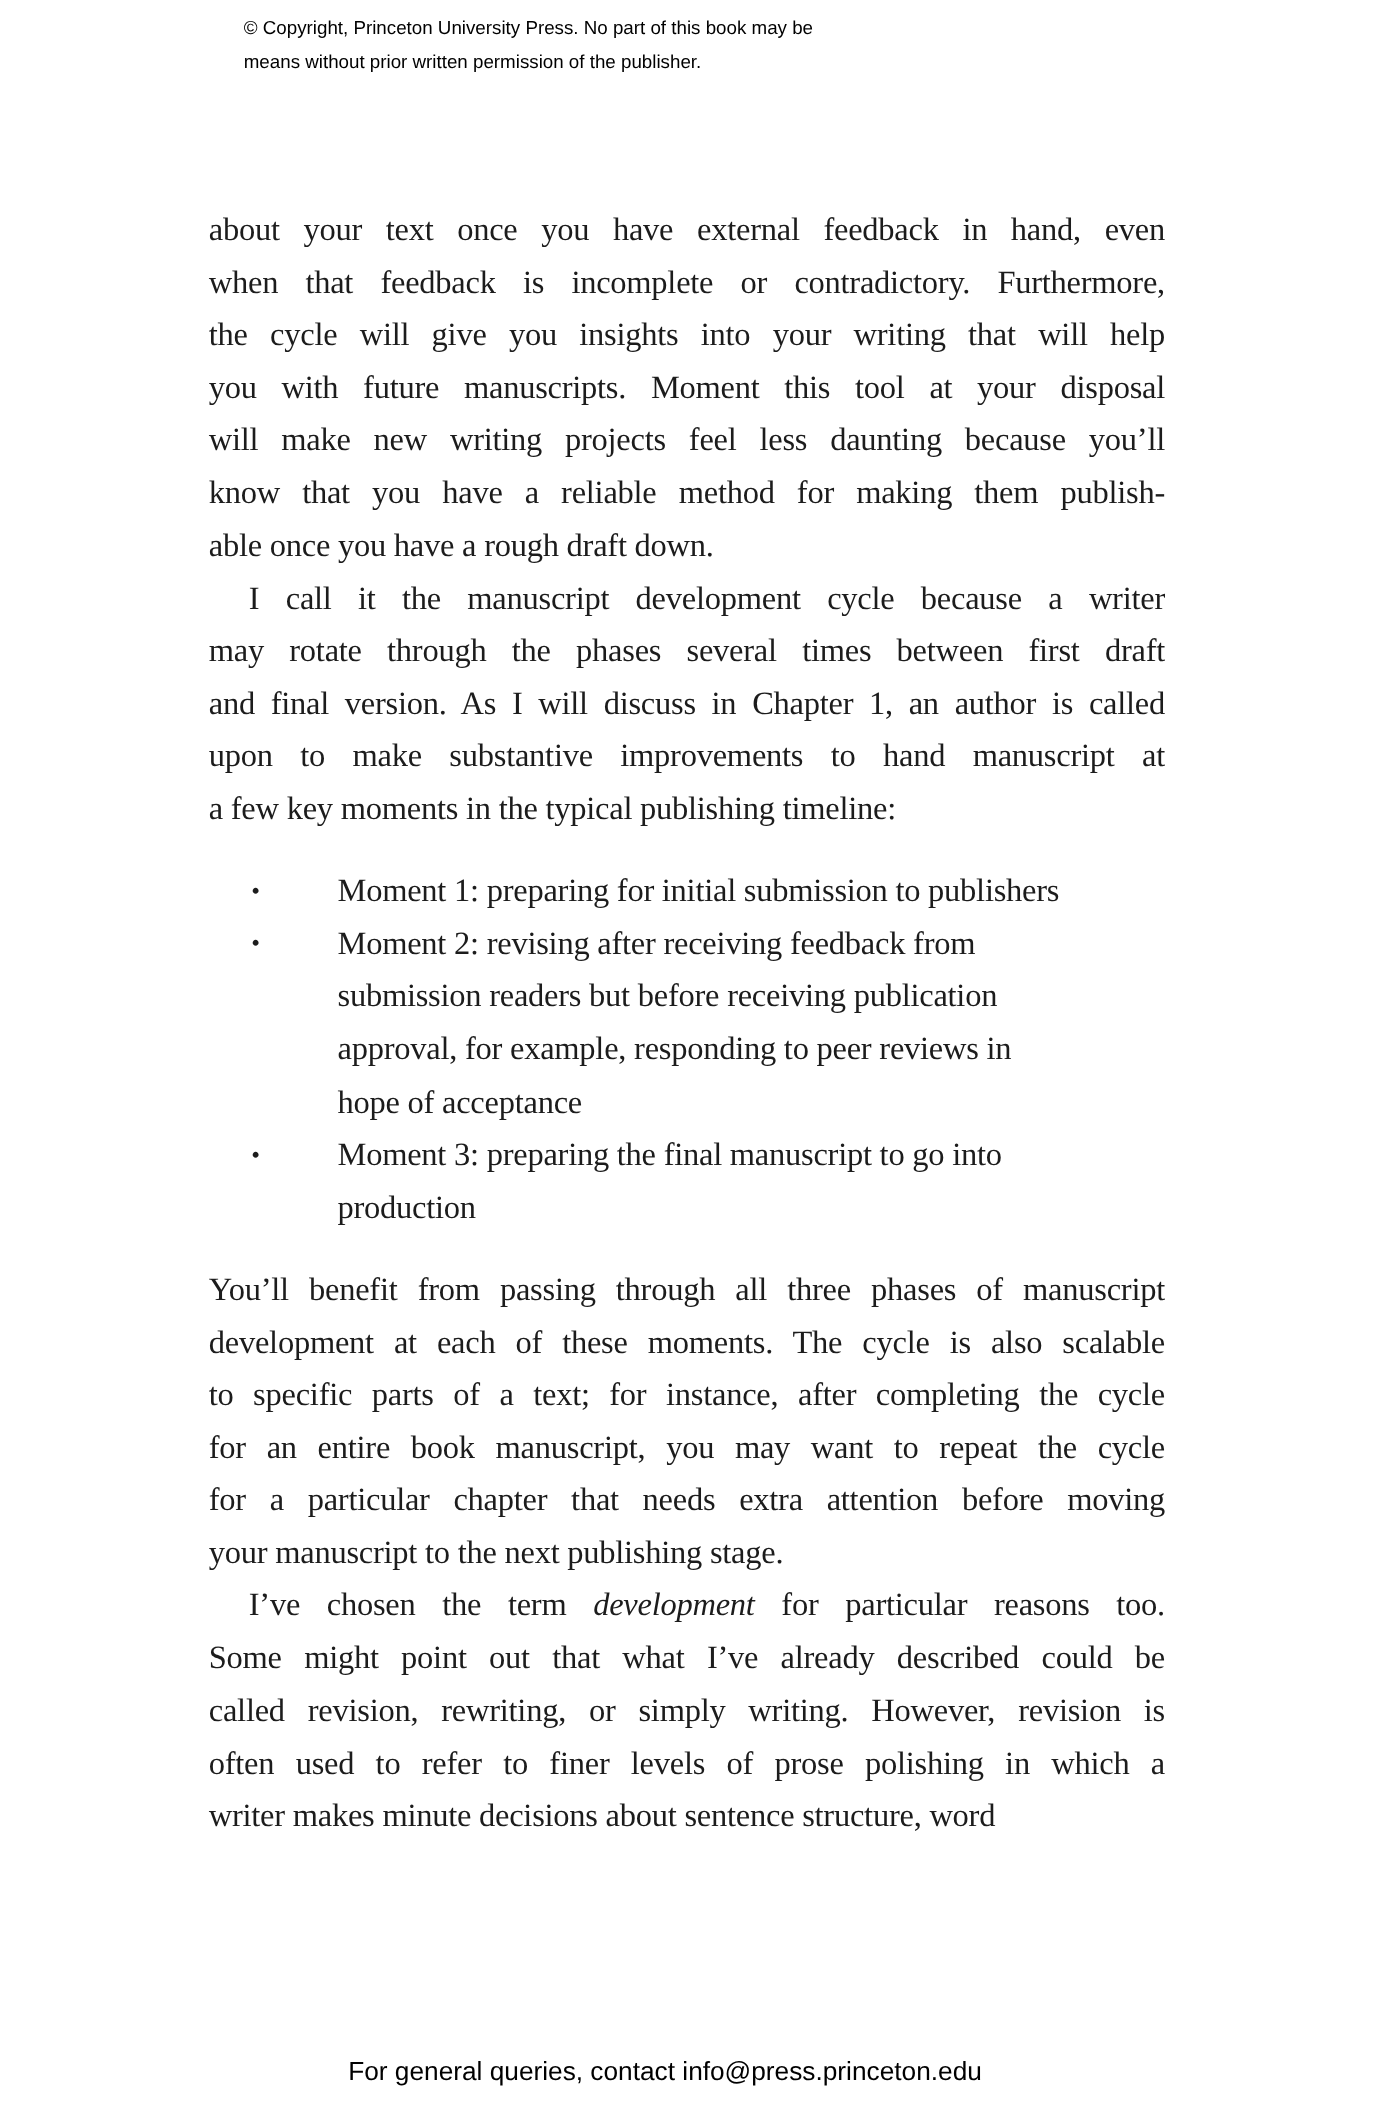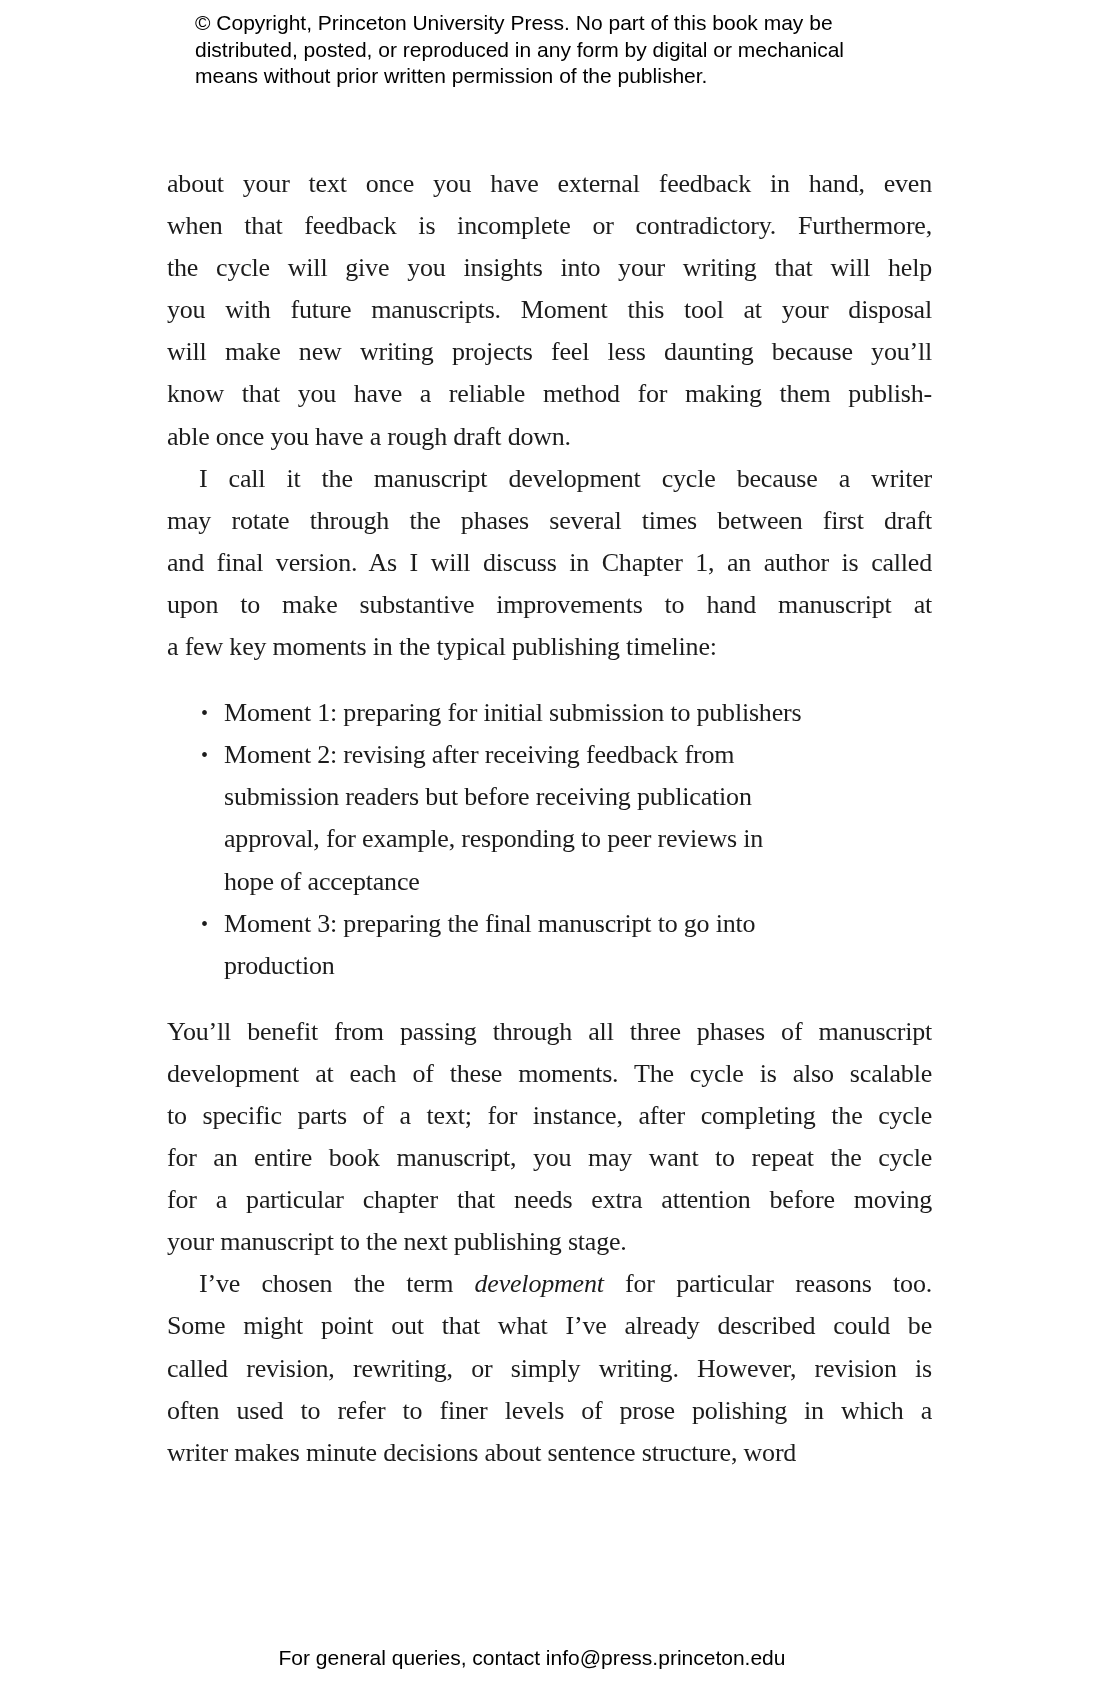--- a/index.html
+++ b/index.html
@@ -11,21 +11,21 @@
     overflow: hidden;
     font-family: "Liberation Serif", "DejaVu Serif", serif;
     color: #1a1a1a;
   }
   
   .copyright {
     position: absolute;
     left: 195px;
     top: 10px;
     font-family: "Liberation Sans", "DejaVu Sans", sans-serif;
-    font-size: 21px;
+    font-size: 15px;
     line-height: 26.5px;
     color: #000000;
   }
   
   .running-head {
     position: absolute;
     left: 167px;
     top: 104px;
     width: 765px;
     text-align: center;
@@ -52,21 +52,21 @@
     color: #1c1c1c;
   }
   .line {
     text-align: justify;
     text-align-last: justify;
     height: 42.1px;
     overflow: hidden;
   }
   .line.last { text-align-last: left; }
   .line.indent { text-indent: 32px; }
-  .line.left { text-align: center; text-align-last: left; }
+  .line.left { text-align: center; text-align-last: left; margin-left: 46px; }
   .seg-b { font-weight: 400; }
   .seg-i { font-style: italic; }
   .moments-list { margin: 24px 0 24px 0; }
   .list-item { position: relative; padding-left: 57px; }
   .list-item .bullet {
     position: absolute;
     left: 34px;
     top: 0;
     font-size: 20px;
   }
@@ -82,21 +82,20 @@
     color: #000000;
   }
 </style>
 </head>
 <body>
 
 <div class="page">
 
   <div class="copyright" id="copyright">
       <div>© Copyright, Princeton University Press. No part of this book may be</div>
-      <div>distributed, posted, or reproduced in any form by digital or mechanical</div>
       <div>means without prior written permission of the publisher.</div>
     </div>
 
 
   <div class="body-text" id="body-text">
       <div class="para">
         <div class="line"><span>about your text once you have external feedback in hand, even</span></div>
         <div class="line"><span>when that feedback is incomplete or contradictory. Furthermore,</span></div>
         <div class="line"><span>the cycle will give you insights into your writing that will help</span></div>
         <div class="line"><span>you with future manuscripts. Moment this tool at your disposal</span></div>

